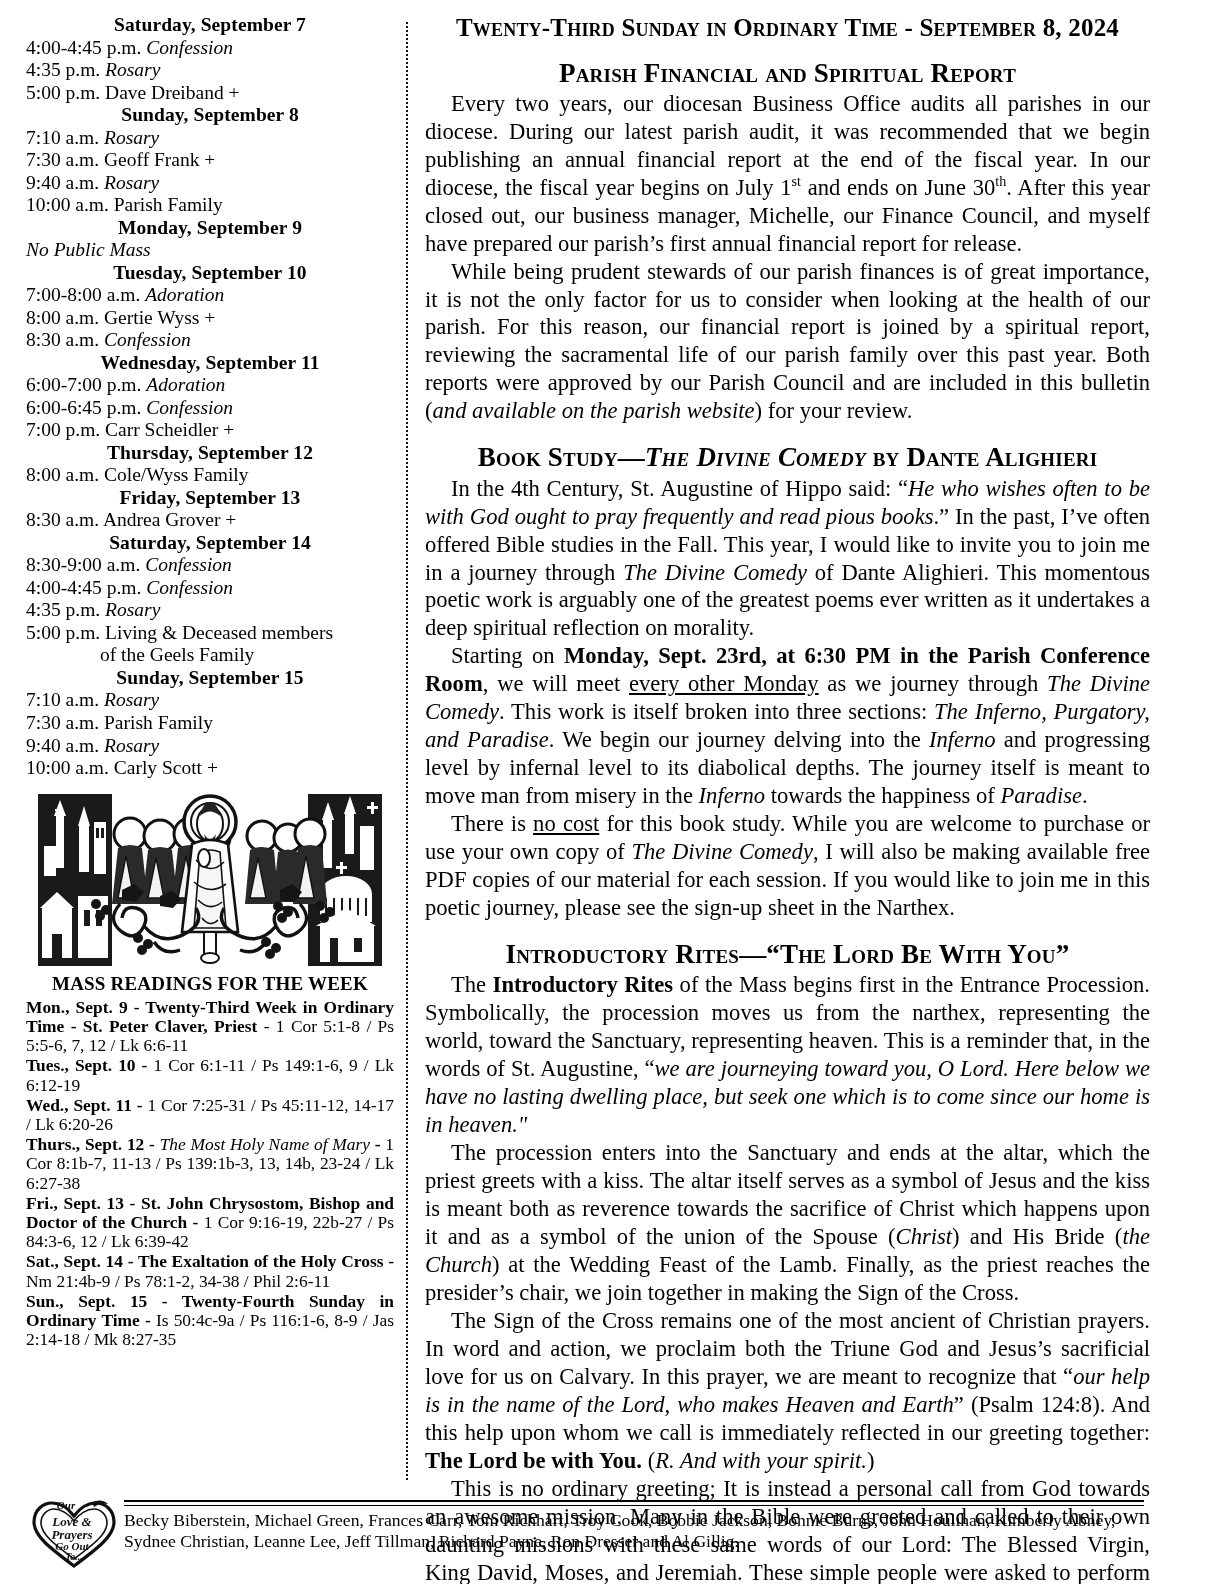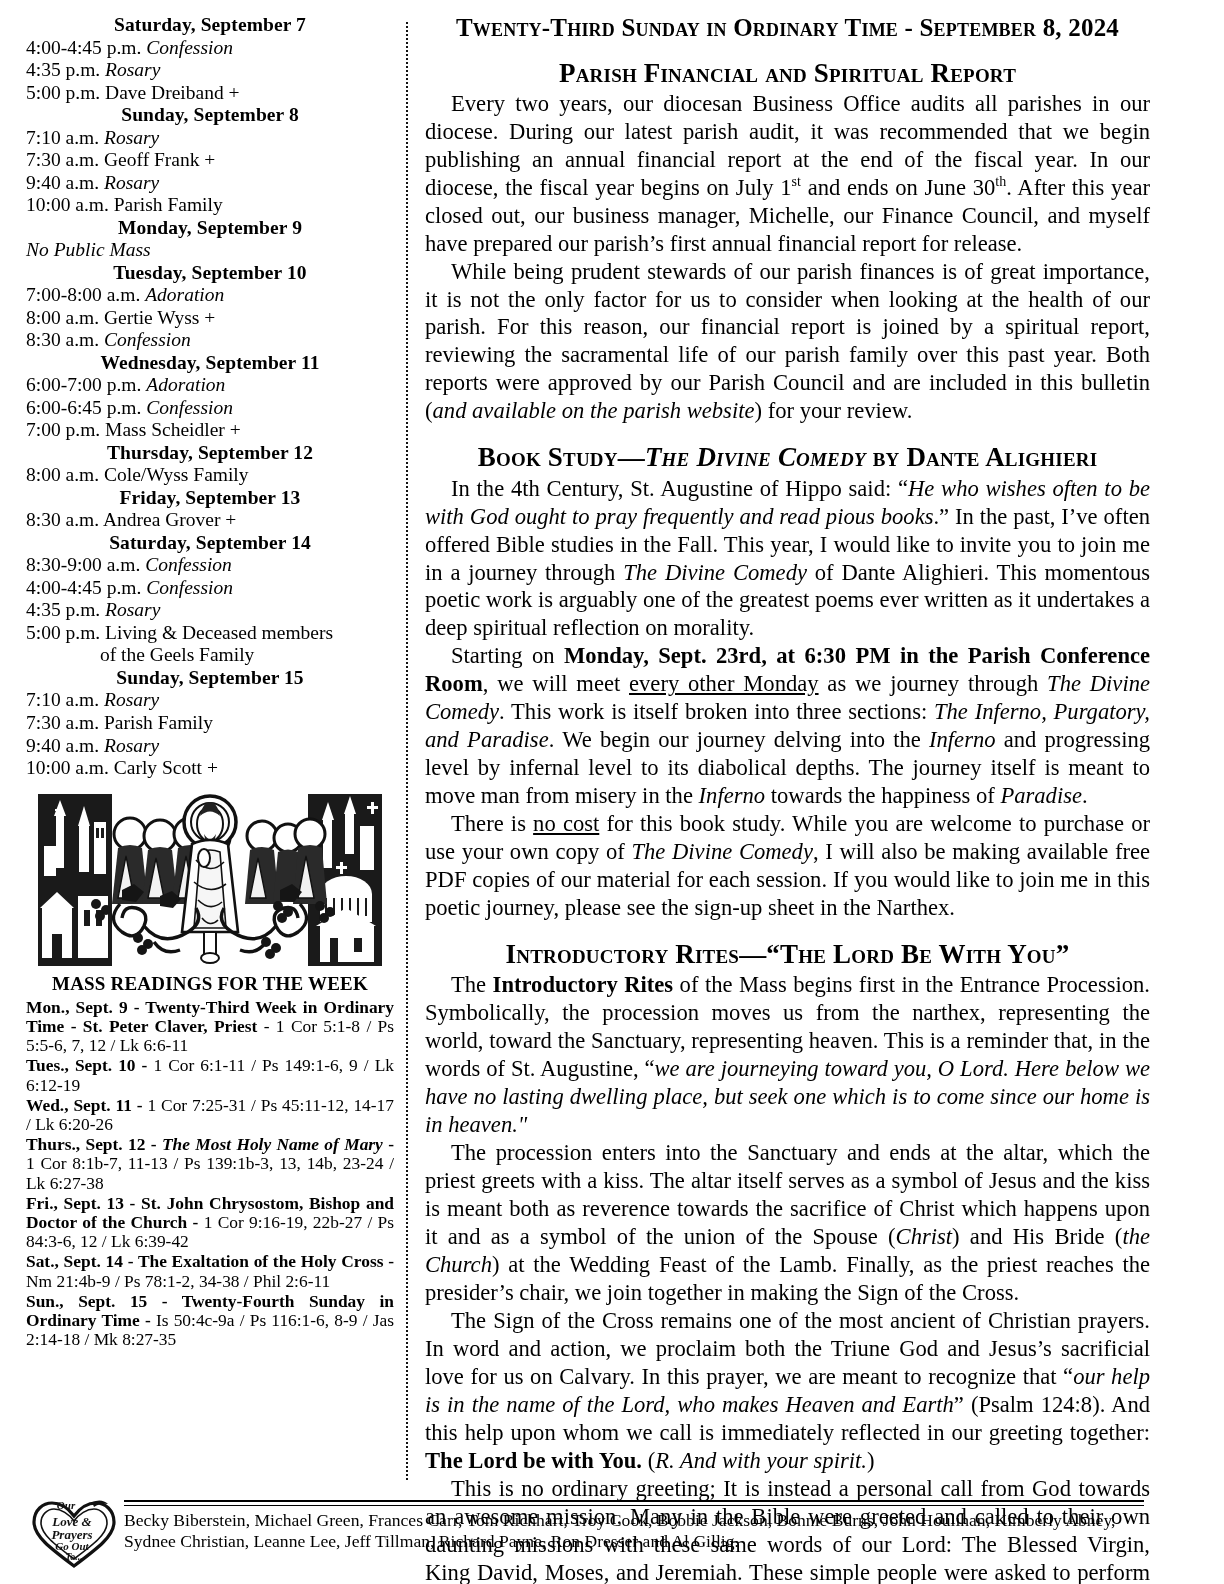--- a/index.html
+++ b/index.html
@@ -67,21 +67,21 @@
     margin:2px 0 3px 0;
     letter-spacing:.2px;
   }
   .readings{
     font-size:17.4px;
     line-height:1.115;
     text-align:justify;
   }
   .readings p{margin:0 0 0.5px 0;}
   .readings b{font-weight:bold;}
-  .readings .bi{font-weight:bold;font-style:italic;}
+  .readings .bi{font-weight:normal;font-style:italic;}
 
   
   .banner{
     text-align:center;
     font-variant:small-caps;
     font-weight:bold;
     font-size:25px;
     letter-spacing:.2px;
     line-height:1.1;
     margin:0 0 3px 0;
@@ -153,21 +153,21 @@
           <div class="row"><span>10:00 a.m.  </span><span>Parish Family</span></div>
           <div class="dayhead">Monday, September 9</div>
           <div class="row"><span class="it">No Public Mass</span></div>
           <div class="dayhead">Tuesday, September 10</div>
           <div class="row"><span>7:00-8:00 a.m.  </span><span class="it">Adoration</span></div>
           <div class="row"><span>8:00 a.m.  </span><span>Gertie Wyss +</span></div>
           <div class="row"><span>8:30 a.m.  </span><span class="it">Confession</span></div>
           <div class="dayhead">Wednesday, September 11</div>
           <div class="row"><span>6:00-7:00 p.m.  </span><span class="it">Adoration</span></div>
           <div class="row"><span>6:00-6:45 p.m.  </span><span class="it">Confession</span></div>
-          <div class="row"><span>7:00 p.m.  </span><span>Mass Scheidler +</span></div>
+          <div class="row"><span>7:00 p.m.  </span><span>Carr Scheidler +</span></div>
           <div class="dayhead">Thursday, September 12</div>
           <div class="row"><span>8:00 a.m.  </span><span>Cole/Wyss Family</span></div>
           <div class="dayhead">Friday, September 13</div>
           <div class="row"><span>8:30 a.m.  </span><span>Andrea Grover +</span></div>
           <div class="dayhead">Saturday, September 14</div>
           <div class="row"><span>8:30-9:00 a.m.  </span><span class="it">Confession</span></div>
           <div class="row"><span>4:00-4:45 p.m.  </span><span class="it">Confession</span></div>
           <div class="row"><span>4:35 p.m.  </span><span class="it">Rosary</span></div>
           <div class="row"><span>5:00 p.m.  </span><span>Living &amp; Deceased members</span></div>
           <div class="row cont">of the Geels Family</div>

